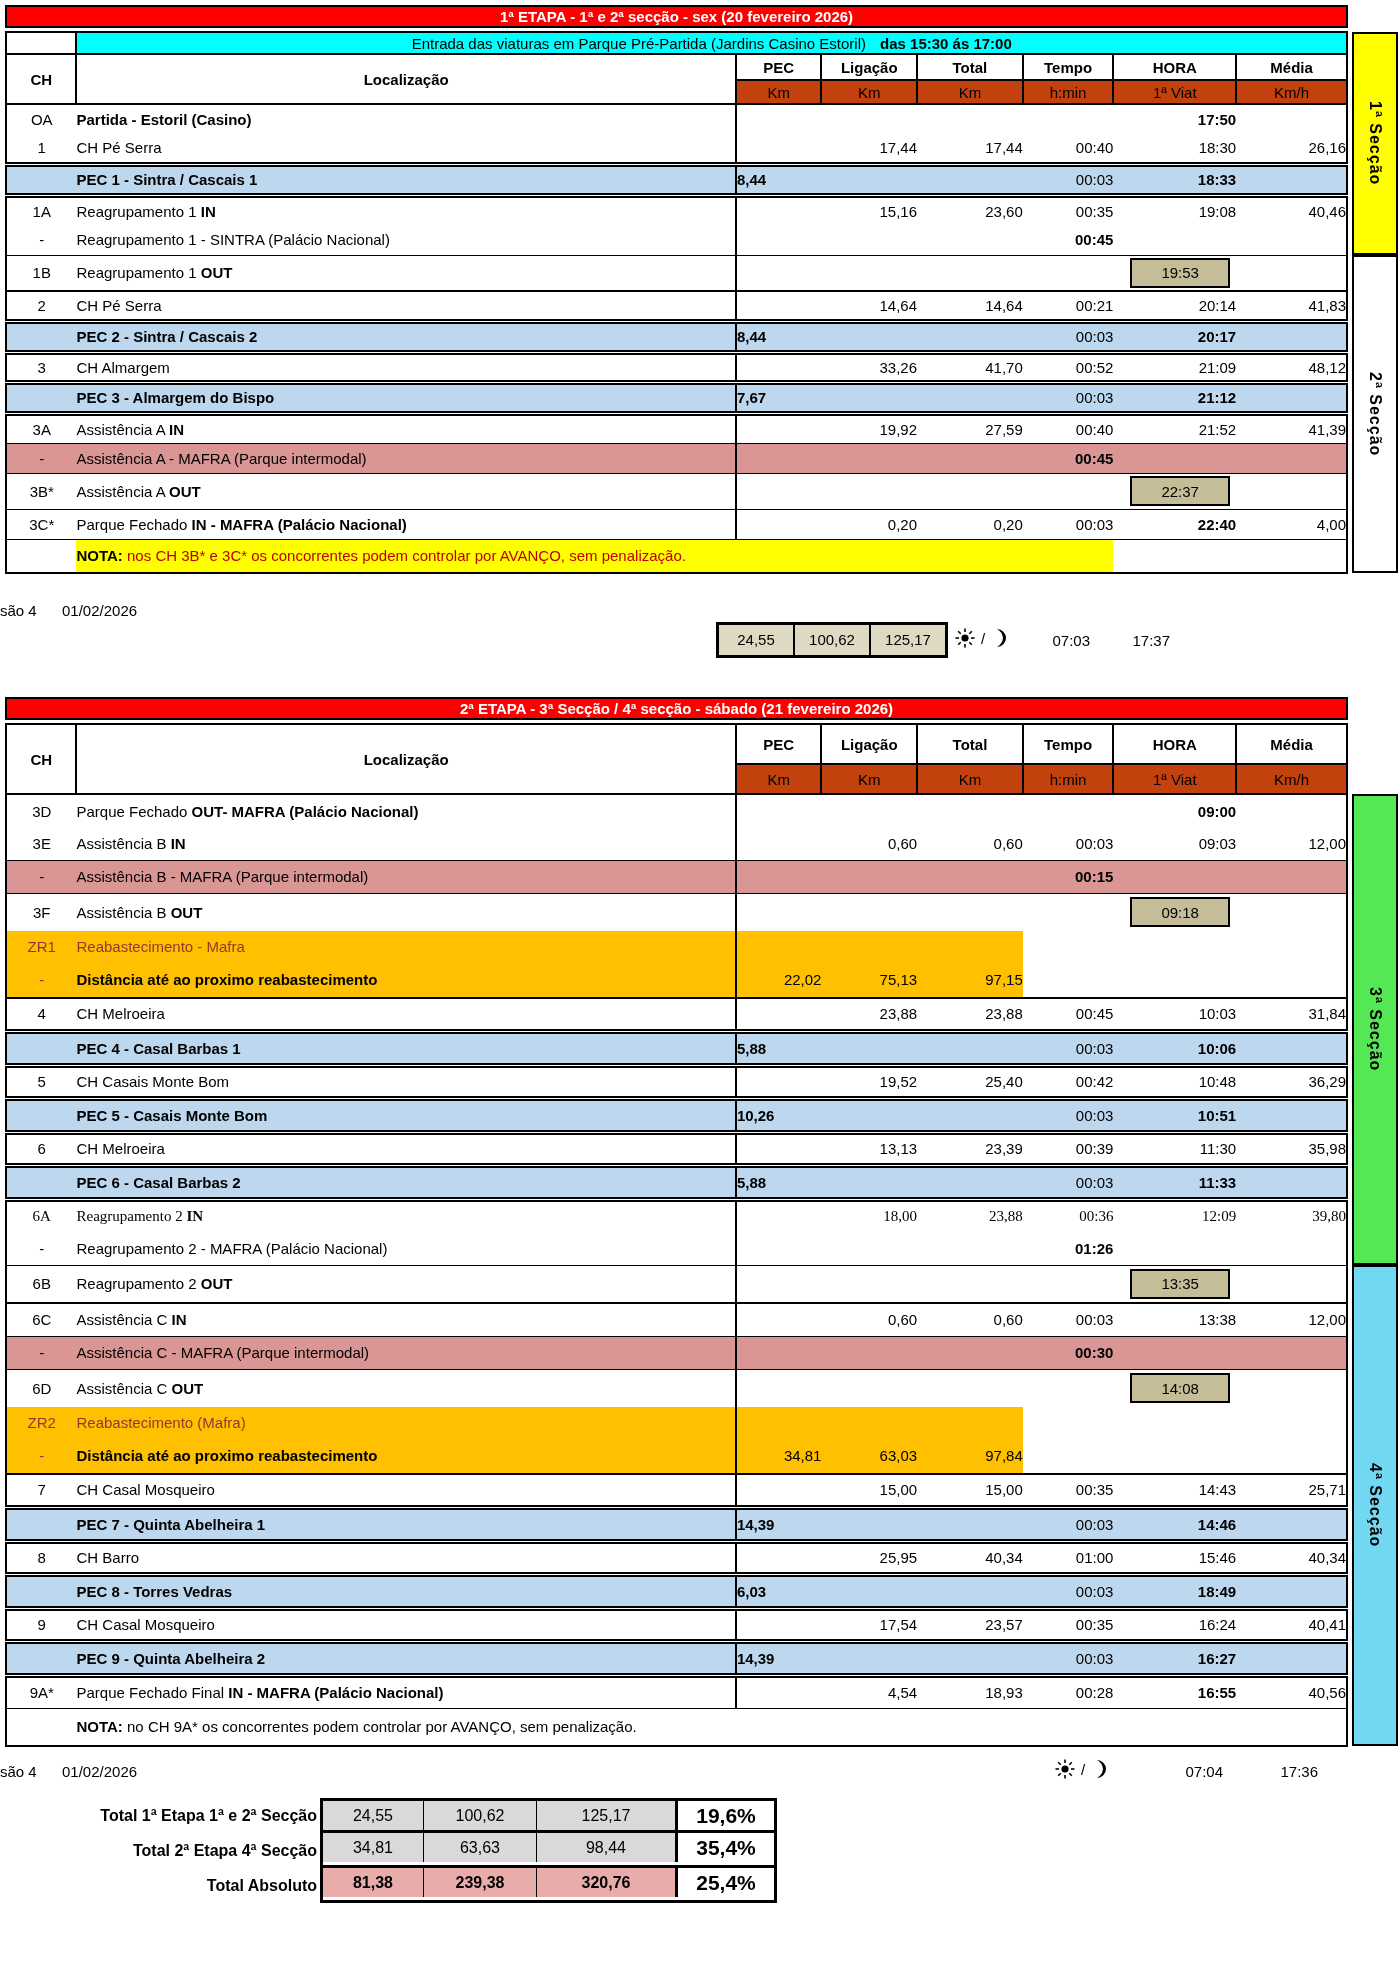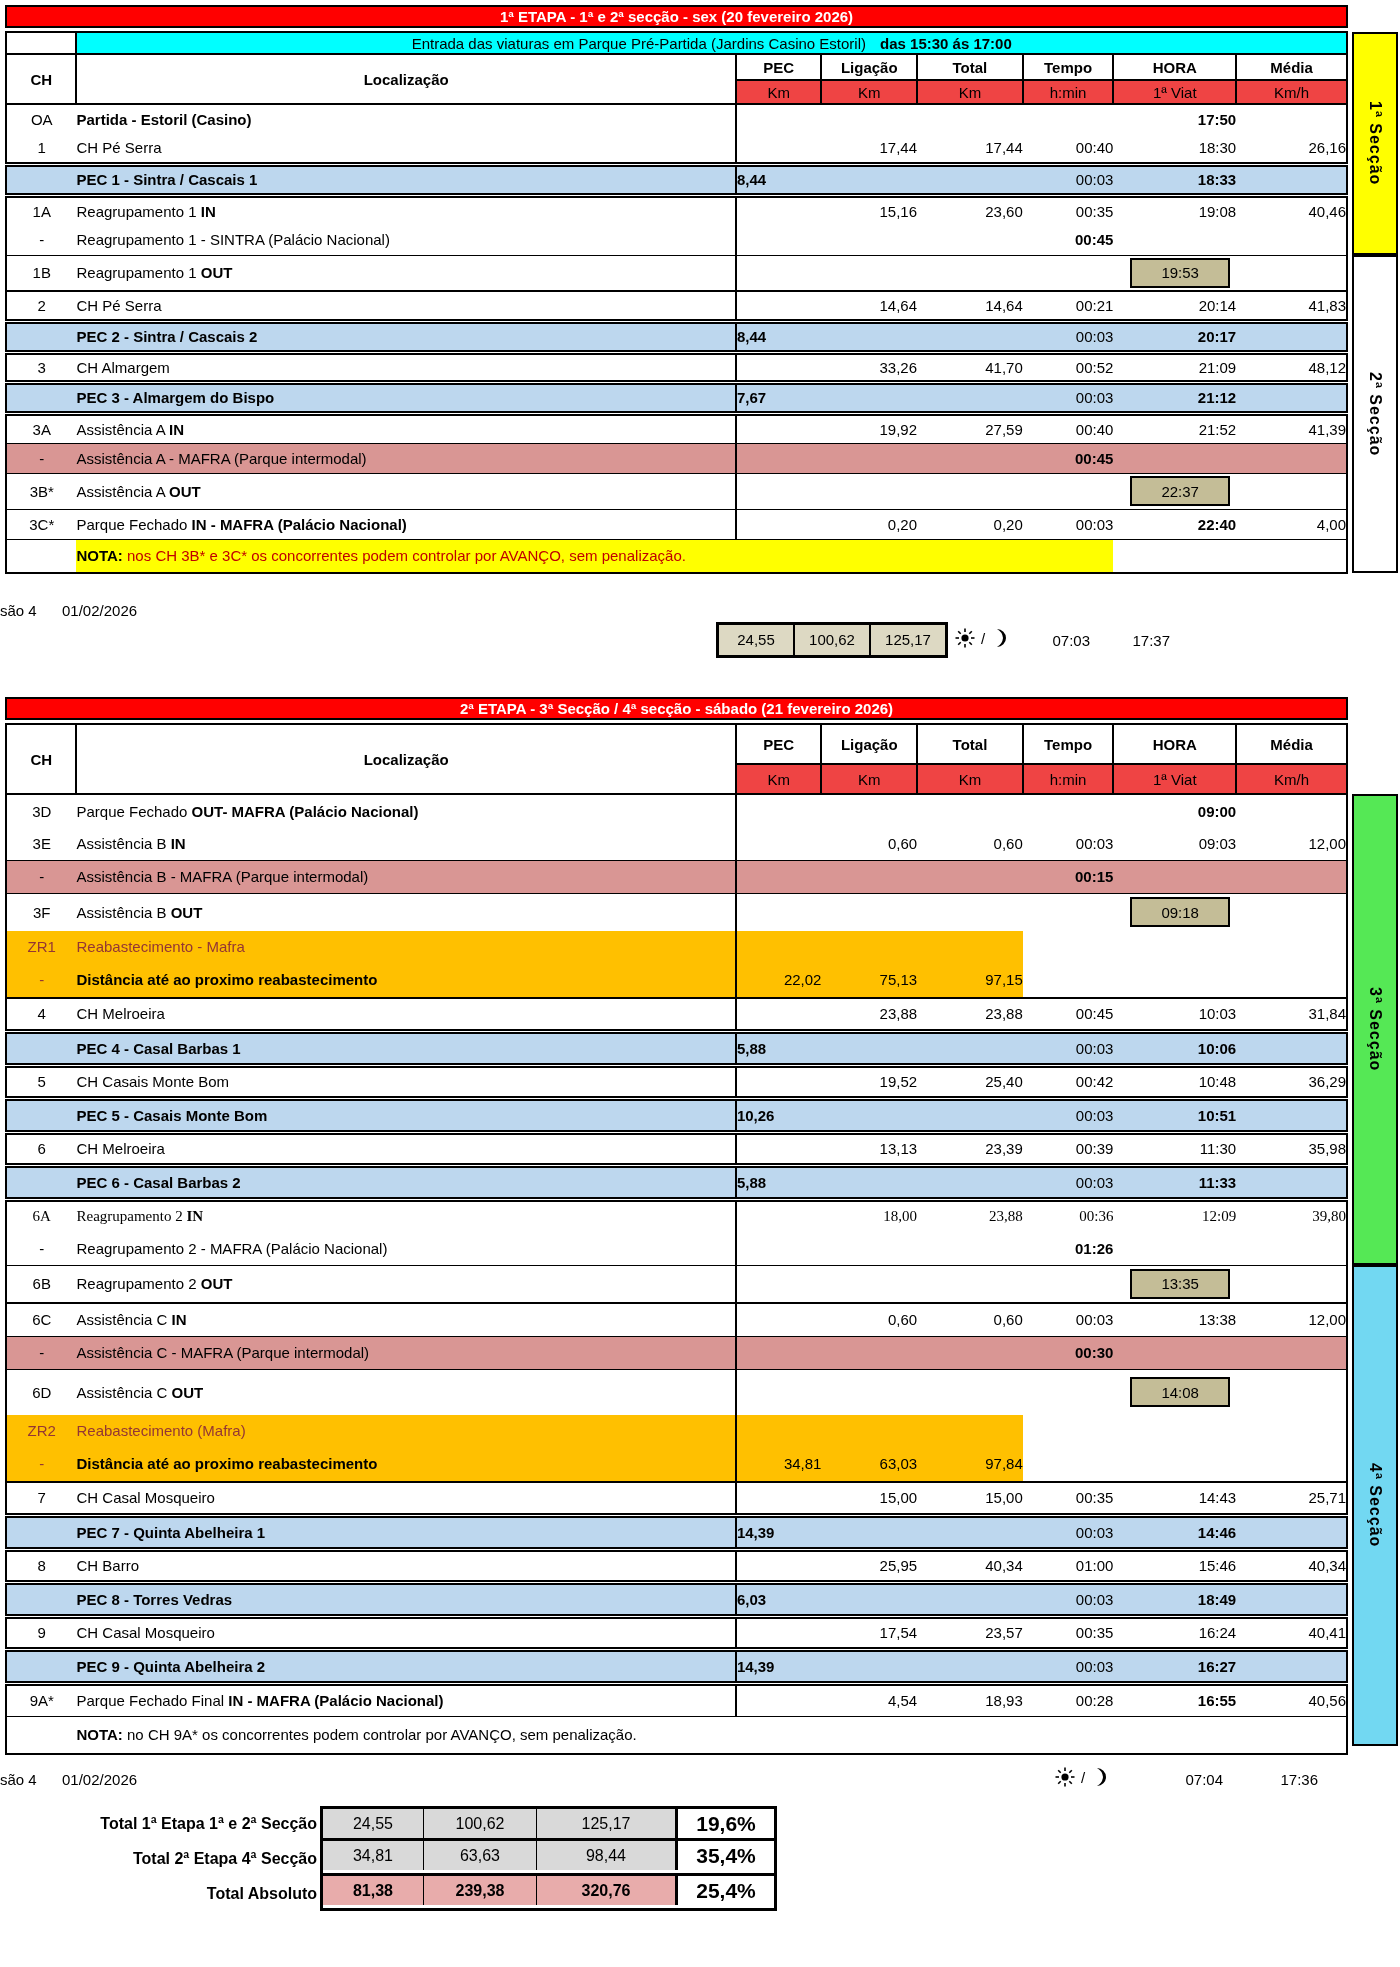--- a/index.html
+++ b/index.html
@@ -12,21 +12,21 @@
          color:#fff;font-weight:bold;font-size:15px;text-align:center;border:2px solid #000;margin-bottom:3px;}
   table.itin{border-collapse:collapse;table-layout:fixed;width:1343px;border:2px solid #000;}
   table.itin td,table.itin th{padding:0;font-size:15px;overflow:hidden;white-space:nowrap;}
   tr.subrow{height:22px;}
   td.sub-gap{border:2px solid #000;background:#fff;}
   td.sub-cyan{border:2px solid #000;background:var(--cyan);text-align:center;font-size:15px;}
   td.sub-cyan .bld{font-weight:bold;margin-left:14px;}
   .s1 tr.hrow1{height:26px;} .s1 tr.hrow2{height:24px;}
   .s2 tr.hrow1{height:40px;} .s2 tr.hrow2{height:30px;}
   th.hc{border:2px solid #000;font-weight:bold;text-align:center;background:#fff;}
-  th.hu{border:2px solid #000;font-weight:normal;text-align:center;background:#ef4444;}
+  th.hu{border:2px solid #000;font-weight:normal;text-align:center;background:#c2410c;}
   td.c-ch{text-align:center;}
   td.c-loc{text-align:left;padding-left:8px;}
   td.c-pec{border-left:2px solid #000;}
   td.c-pecv{text-align:left;padding-left:10px;}
   td.c-num{text-align:right;padding-right:16px;}
   td.c-med{text-align:right;padding-right:12px;}
   .b{font-weight:bold;}
   tr.t-p{background:var(--pec-blue);border-top:5px double #000;border-bottom:5px double #000;}
   tr.t-k{background:var(--service-pink);}
   td.og{background:var(--refuel-orange);}
@@ -505,21 +505,21 @@
           <tr class="t-k sep1" style="height: 33px;">
             <td class="c-ch">-</td>
             <td class="c-loc">Assistência C - MAFRA (Parque intermodal)</td>
             <td class="c-pec c-num"></td>
             <td class="c-num"></td>
             <td class="c-num"></td>
             <td class="c-num b">00:30</td>
             <td class="c-num"></td>
             <td class="c-med"></td>
           </tr>
-          <tr class="t-n sep1" style="height: 46px;">
+          <tr class="t-n sep1" style="height: 38px;">
             <td class="c-ch">6D</td>
             <td class="c-loc">Assistência C <b>OUT</b></td>
             <td class="c-pec c-num"></td>
             <td class="c-num"></td>
             <td class="c-num"></td>
             <td class="c-num"></td>
             <td>
               <div class="hbox">14:08</div>
             </td>
             <td class="c-med"></td>

